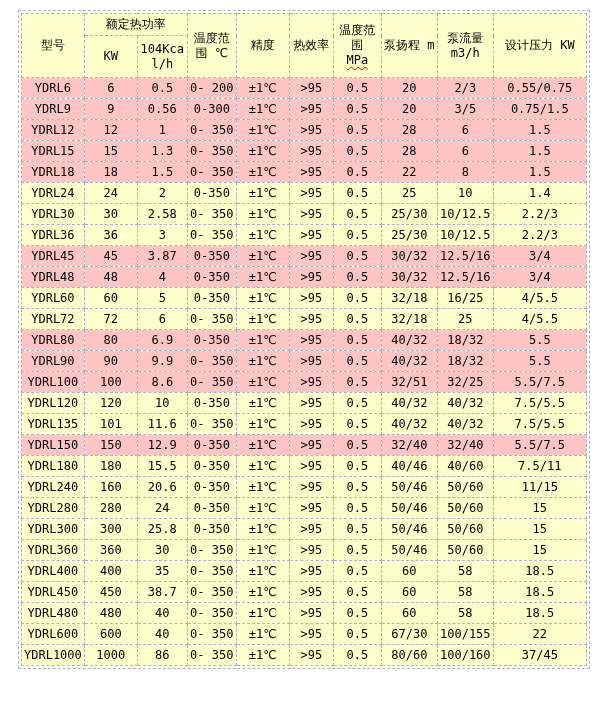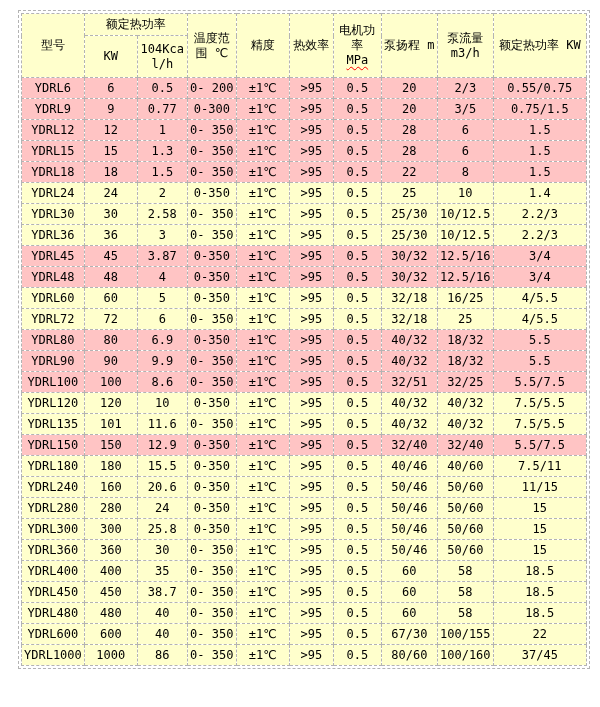--- a/index.html
+++ b/index.html
@@ -95,29 +95,29 @@
           <col class="c-motor">
       </colgroup>
       <thead>
         <tr class="hrow1">
           <td rowspan="2">型号</td>
           <td colspan="2">额定热功率</td>
           <td rowspan="2">温度范围 ℃</td>
           <td rowspan="2">精度</td>
           <td rowspan="2">热效率</td>
           <td rowspan="2">
-            <span>电机功率</span><br>
+            <span>温度范围</span><br>
             <span class="wavy">MPa</span>
           </td>
           <td rowspan="2">泵扬程 m</td>
           <td rowspan="2">
             <span>泵流量</span><br>
             <span>m3/h</span>
           </td>
-          <td rowspan="2">额定热功率 KW</td>
+          <td rowspan="2">设计压力 KW</td>
         </tr>
         <tr class="hrow2">
           <td>KW</td>
           <td class="breakall">104Kcal/h</td>
         </tr>
       </thead>
       <tbody>
           <tr class="pink">
             <td>YDRL6</td>
             <td>6</td>
@@ -126,21 +126,21 @@
             <td>±1℃</td>
             <td>&gt;95</td>
             <td>0.5</td>
             <td>20</td>
             <td>2/3</td>
             <td>0.55/0.75</td>
           </tr>
           <tr class="pink">
             <td>YDRL9</td>
             <td>9</td>
-            <td>0.77</td>
+            <td>0.56</td>
             <td>0-300</td>
             <td>±1℃</td>
             <td>&gt;95</td>
             <td>0.5</td>
             <td>20</td>
             <td>3/5</td>
             <td>0.75/1.5</td>
           </tr>
           <tr class="pink">
             <td>YDRL12</td>

